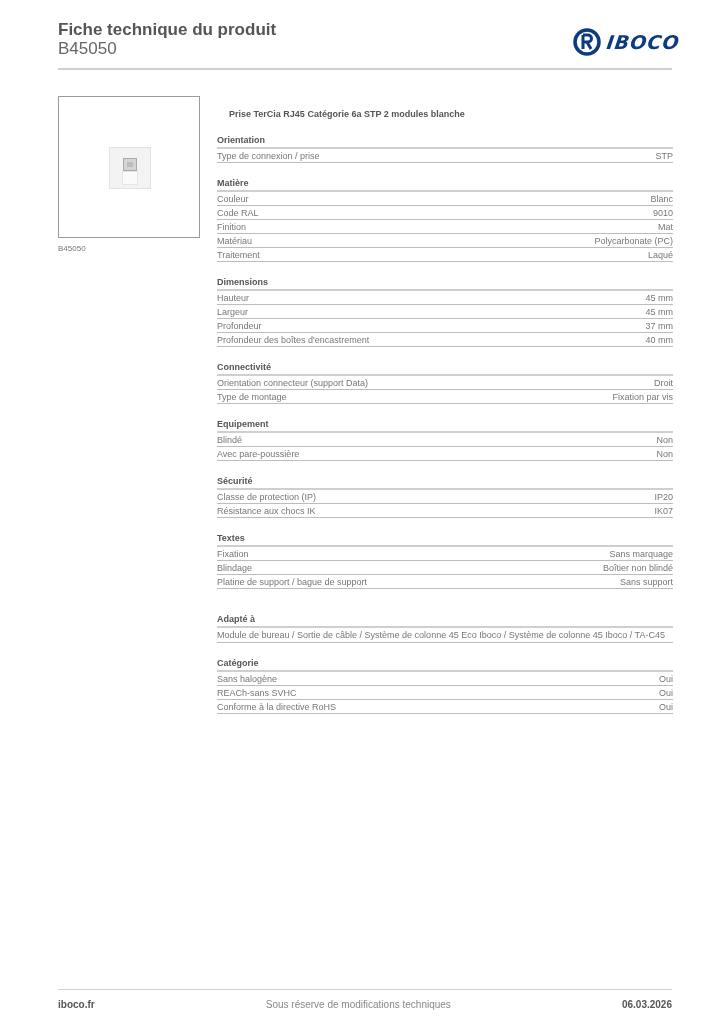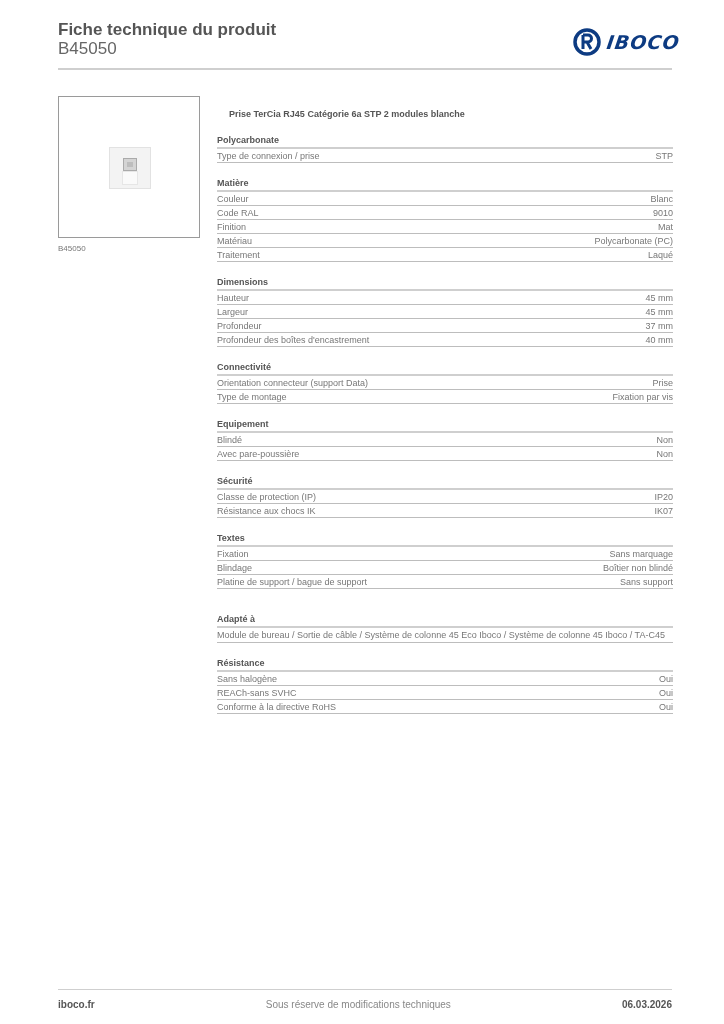--- a/index.html
+++ b/index.html
@@ -65,21 +65,21 @@
       </div>
     <div class="lower"></div>
   </div>
 </div>
 <div class="image-caption">B45050</div>
 
 <div class="content">
   <p class="product-name">Prise TerCia RJ45 Catégorie 6a STP 2 modules blanche</p>
 
   <div class="group">
-    <div class="group-title">Polycarbonate</div>
+    <div class="group-title">Orientation</div>
     <div class="row">
         <span>Type de connexion / prise</span>
         <span class="val">STP</span>
       </div>
   </div>
 
   <div class="group">
     <div class="group-title">Matière</div>
     <div class="row">
         <span>Couleur</span>
@@ -120,21 +120,21 @@
     <div class="row">
         <span>Profondeur des boîtes d'encastrement</span>
         <span class="val">40 mm</span>
       </div>
   </div>
 
   <div class="group">
     <div class="group-title">Connectivité</div>
     <div class="row">
         <span>Orientation connecteur (support Data)</span>
-        <span class="val">Prise</span>
+        <span class="val">Droit</span>
       </div>
     <div class="row">
         <span>Type de montage</span>
         <span class="val">Fixation par vis</span>
       </div>
   </div>
 
   <div class="group">
     <div class="group-title">Equipement</div>
     <div class="row">
@@ -174,21 +174,21 @@
         <span class="val">Sans support</span>
       </div>
   </div>
 
   <div class="group gap-big">
     <div class="group-title">Adapté à</div>
     <div class="row multi">Module de bureau / Sortie de câble / Système de colonne 45 Eco Iboco / Système de colonne 45 Iboco / TA-C45</div>
   </div>
 
   <div class="group">
-    <div class="group-title">Résistance</div>
+    <div class="group-title">Catégorie</div>
     <div class="row">
         <span>Sans halogène</span>
         <span class="val">Oui</span>
       </div>
     <div class="row">
         <span>REACh-sans SVHC</span>
         <span class="val">Oui</span>
       </div>
     <div class="row">
         <span>Conforme à la directive RoHS</span>

